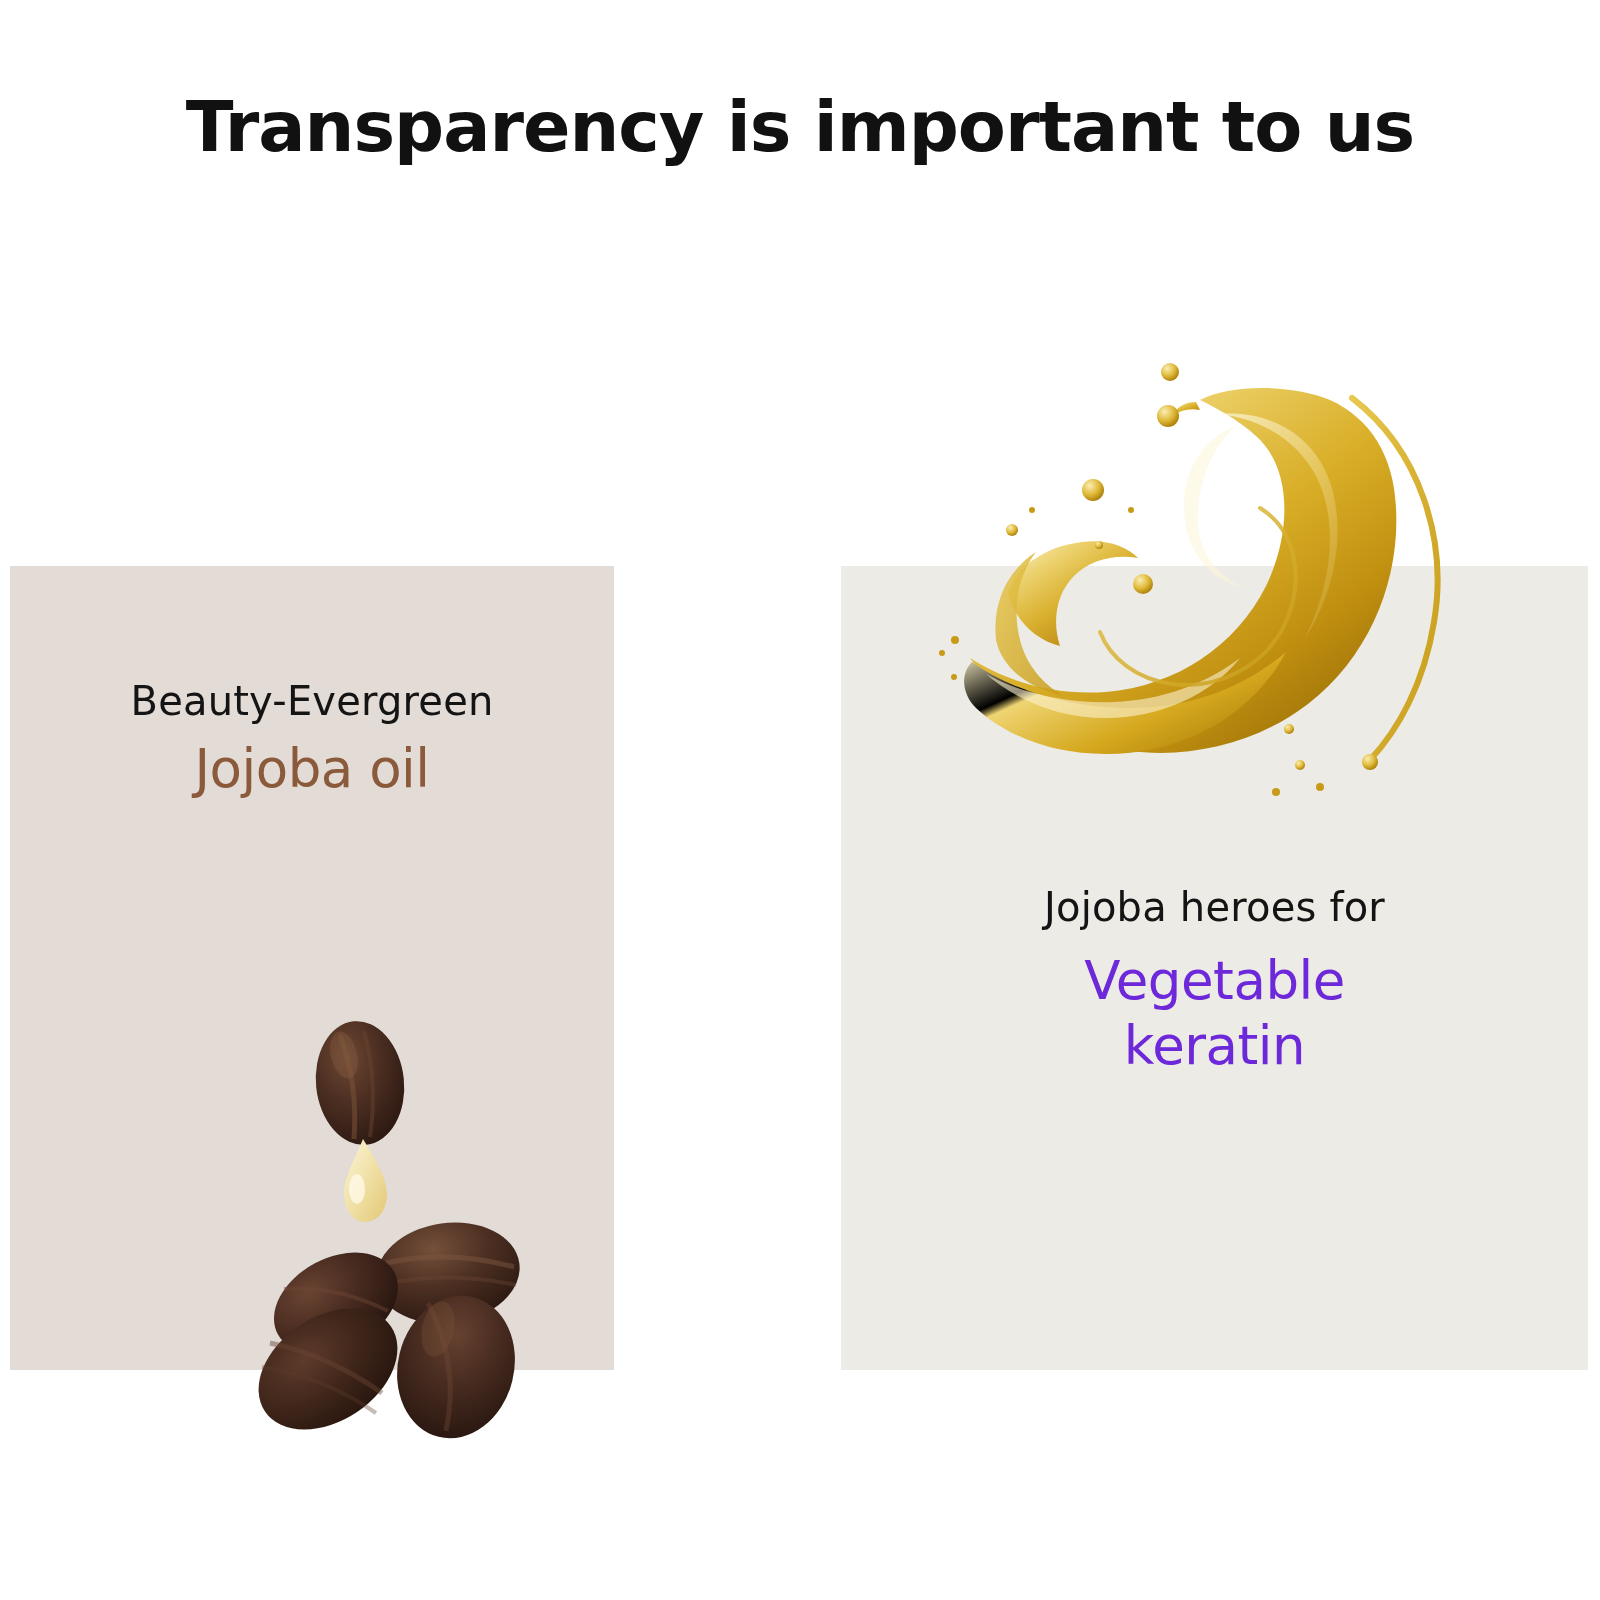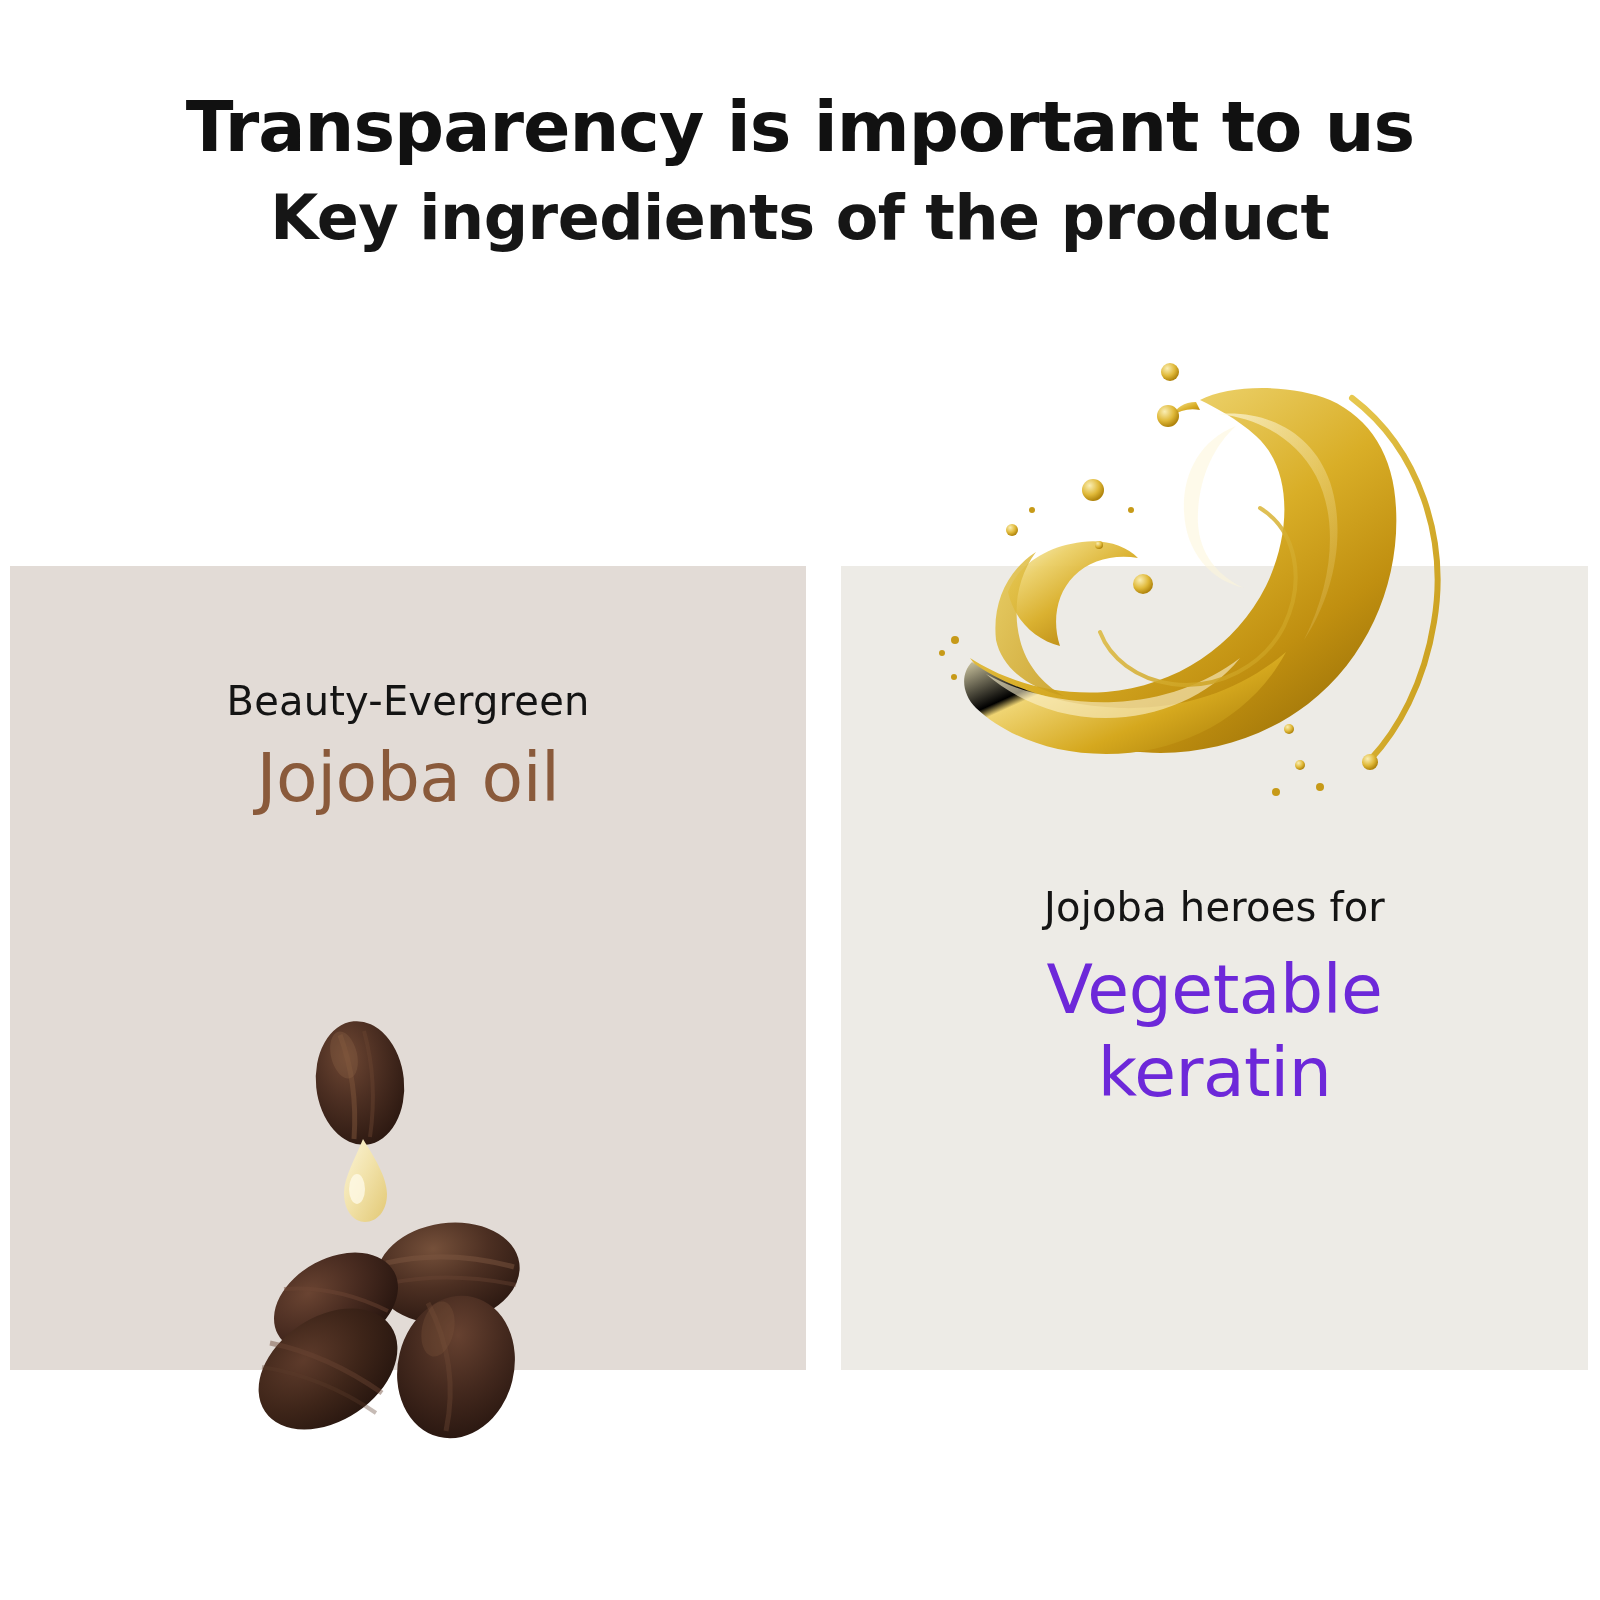--- a/index.html
+++ b/index.html
@@ -53,21 +53,21 @@
   }
 
   
   .card {
     position: absolute;
     overflow: visible;
   }
   .card-left {
     left: 10px;
     top: 566px;
-    width: 796px;
+    width: 604px;
     height: 804px;
     background: #E2DBD6;
   }
   .card-right {
     left: 841px;
     top: 566px;
     width: 747px;
     height: 804px;
     background: #EDEBE6;
   }
@@ -94,21 +94,21 @@
     color: #141414;
     letter-spacing: 0.2px;
     margin: 0;
     font-family: "DejaVu Sans", "Liberation Sans", sans-serif;
   }
   .eyebrow .l2 { display: block; }
 
   .ingredient {
     margin: 0;
     padding-top: 10px;
-    font-size: 68px;
+    font-size: 53px;
     font-weight: 400;
     letter-spacing: -0.5px;
     line-height: 1.22;
     font-family: "DejaVu Sans", "Liberation Sans", sans-serif;
   }
   .ingredient-jojoba { color: #8A5A3B; padding-top: 12px; }
   .ingredient-keratin { color: #6d28d9; padding-top: 18px; }
   .ingredient .l2 { display: block; }
 
   
@@ -130,21 +130,20 @@
     pointer-events: none;
   }
 </style>
 </head>
 <body>
 
 <div class="stage">
 
   <div class="header">
     <h1 class="headline">Transparency is important to us</h1>
-    <h2 class="subheadline">Key ingredients of the product</h2>
   </div>
 
   <div class="card card-left">
 
     <div class="card-text">
       <p class="eyebrow">Beauty-Evergreen</p>
       <p class="ingredient ingredient-jojoba">Jojoba oil</p>
     </div>
 
     <svg class="seeds" viewBox="0 0 340 440">

